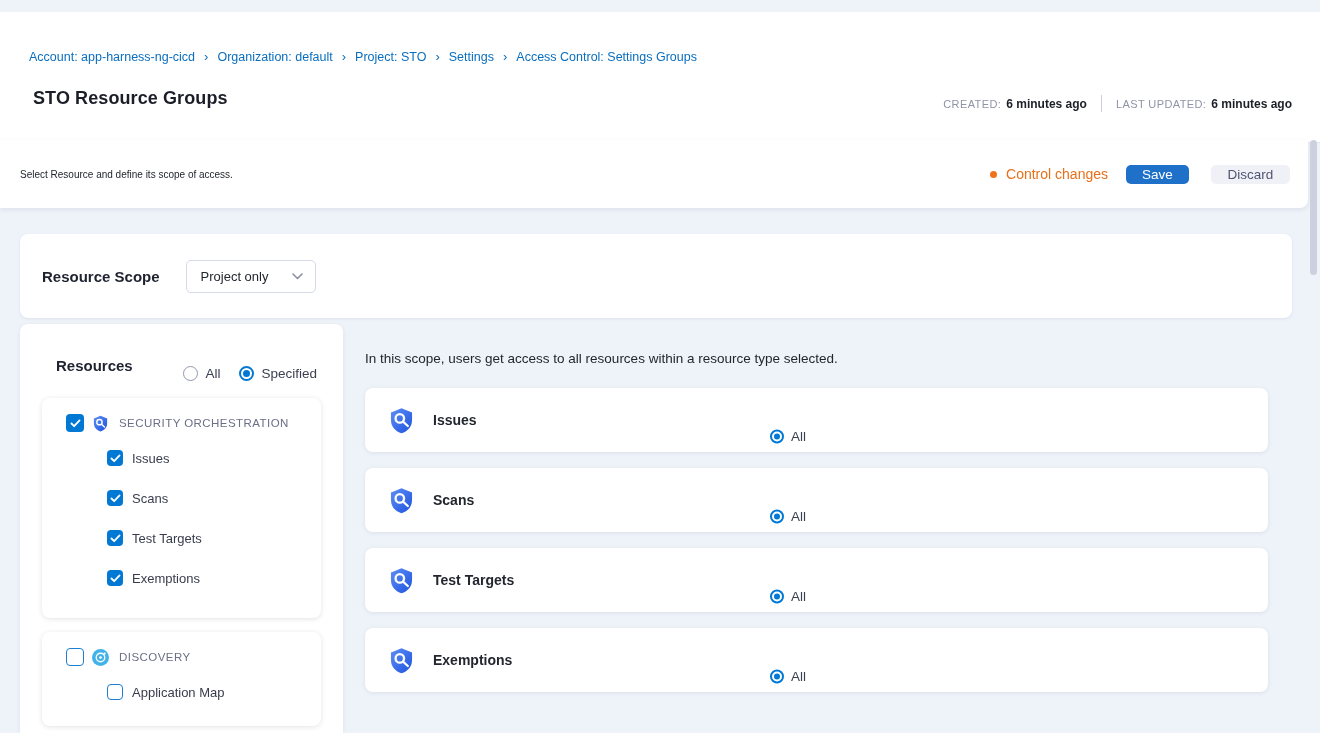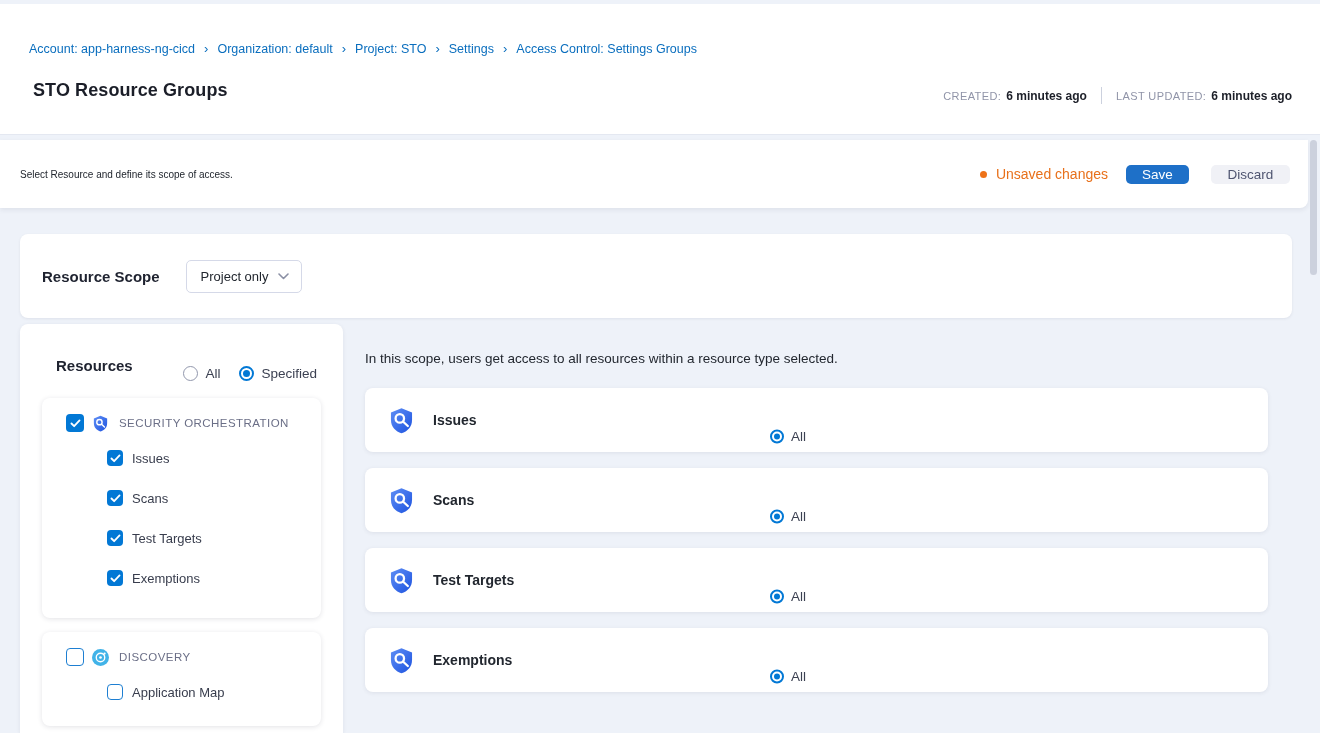--- a/index.html
+++ b/index.html
@@ -6,21 +6,21 @@
   html,body { width:1320px; height:733px; }
   body {
     font-family: "Liberation Sans", "DejaVu Sans", sans-serif;
     background:#eef2f9;
     position:relative;
     overflow:hidden;
     color:#22272f;
   }
   
   .page-header {
-    position:absolute; left:0; top:4px; width:1320px; height:130px;
+    position:absolute; left:0; top:12px; width:1320px; height:130px;
     background:#ffffff; box-shadow:0 1px 0 #e4e8f1;
     padding:0 28px 0 29px;
   }
   .breadcrumb { position:absolute; left:29px; top:38px; display:flex; align-items:center; gap:9px; font-size:12.5px; }
   .breadcrumb a { color:#0a6ebe; text-decoration:none; cursor:pointer; }
   .crumb-sep { color:#0a6ebe; font-size:13px; line-height:1; transform:translateY(-1px); }
   .page-title { position:absolute; left:33px; top:76px; font-size:18px; font-weight:700; color:#1b1e28; letter-spacing:.1px; }
   .header-meta { position:absolute; right:28px; top:83px; display:flex; align-items:center; font-size:11px; }
   .meta-label { color:#9094a8; letter-spacing:.4px; margin-right:5px; }
   .meta-value { color:#1c1f28; font-weight:700; font-size:12px; }
@@ -43,21 +43,21 @@
   .btn-discard { width:79px; background:#f0f1f6; color:#4e5470; }
 
   
   .scope-card {
     position:absolute; left:20px; top:234px; width:1272px; height:84px;
     background:#ffffff; border-radius:8px; box-shadow:0 1px 3px rgba(40,41,61,.08);
     display:flex; align-items:center; padding-left:22px;
   }
   .scope-label { font-size:15px; font-weight:700; color:#1f2330; margin-right:26px; }
   .select-box {
-    width:116px; height:33px; background:#fff; border:1px solid #d5d9e8; border-radius:5px;
+    width:130px; height:33px; background:#fff; border:1px solid #d5d9e8; border-radius:5px;
     display:flex; align-items:center; padding:0 12px 0 14px; cursor:pointer;
   }
   .select-value { font-size:13px; color:#22272f; }
   .select-chevron { margin-left:auto; width:11px; height:7px; }
 
   
   .resources-panel {
     position:absolute; left:20px; top:324px; width:323px; height:409px;
     background:#ffffff; border-radius:8px 8px 0 0; box-shadow:0 1px 4px rgba(40,41,61,.08);padding-left:12px;
   }
@@ -143,21 +143,21 @@
     <span class="meta-label">LAST UPDATED:</span>
     <span class="meta-value">6 minutes ago</span>
   </div>
 </div>
 
 <div class="toolbar">
   <span class="toolbar-desc">Select Resource and define its scope of access.</span>
   <div class="toolbar-right">
     <div class="unsaved-wrap">
       <span class="unsaved-dot"></span>
-      <span class="unsaved-text">Unsaved changes</span>
+      <span class="unsaved-text">Control changes</span>
     </div>
     <button class="btn btn-save">Save</button>
     <button class="btn btn-discard">Discard</button>
   </div>
 </div>
 
 <div class="scope-card">
   <span class="scope-label">Resource Scope</span>
   <div class="select-box">
     <span class="select-value">Project only</span>

